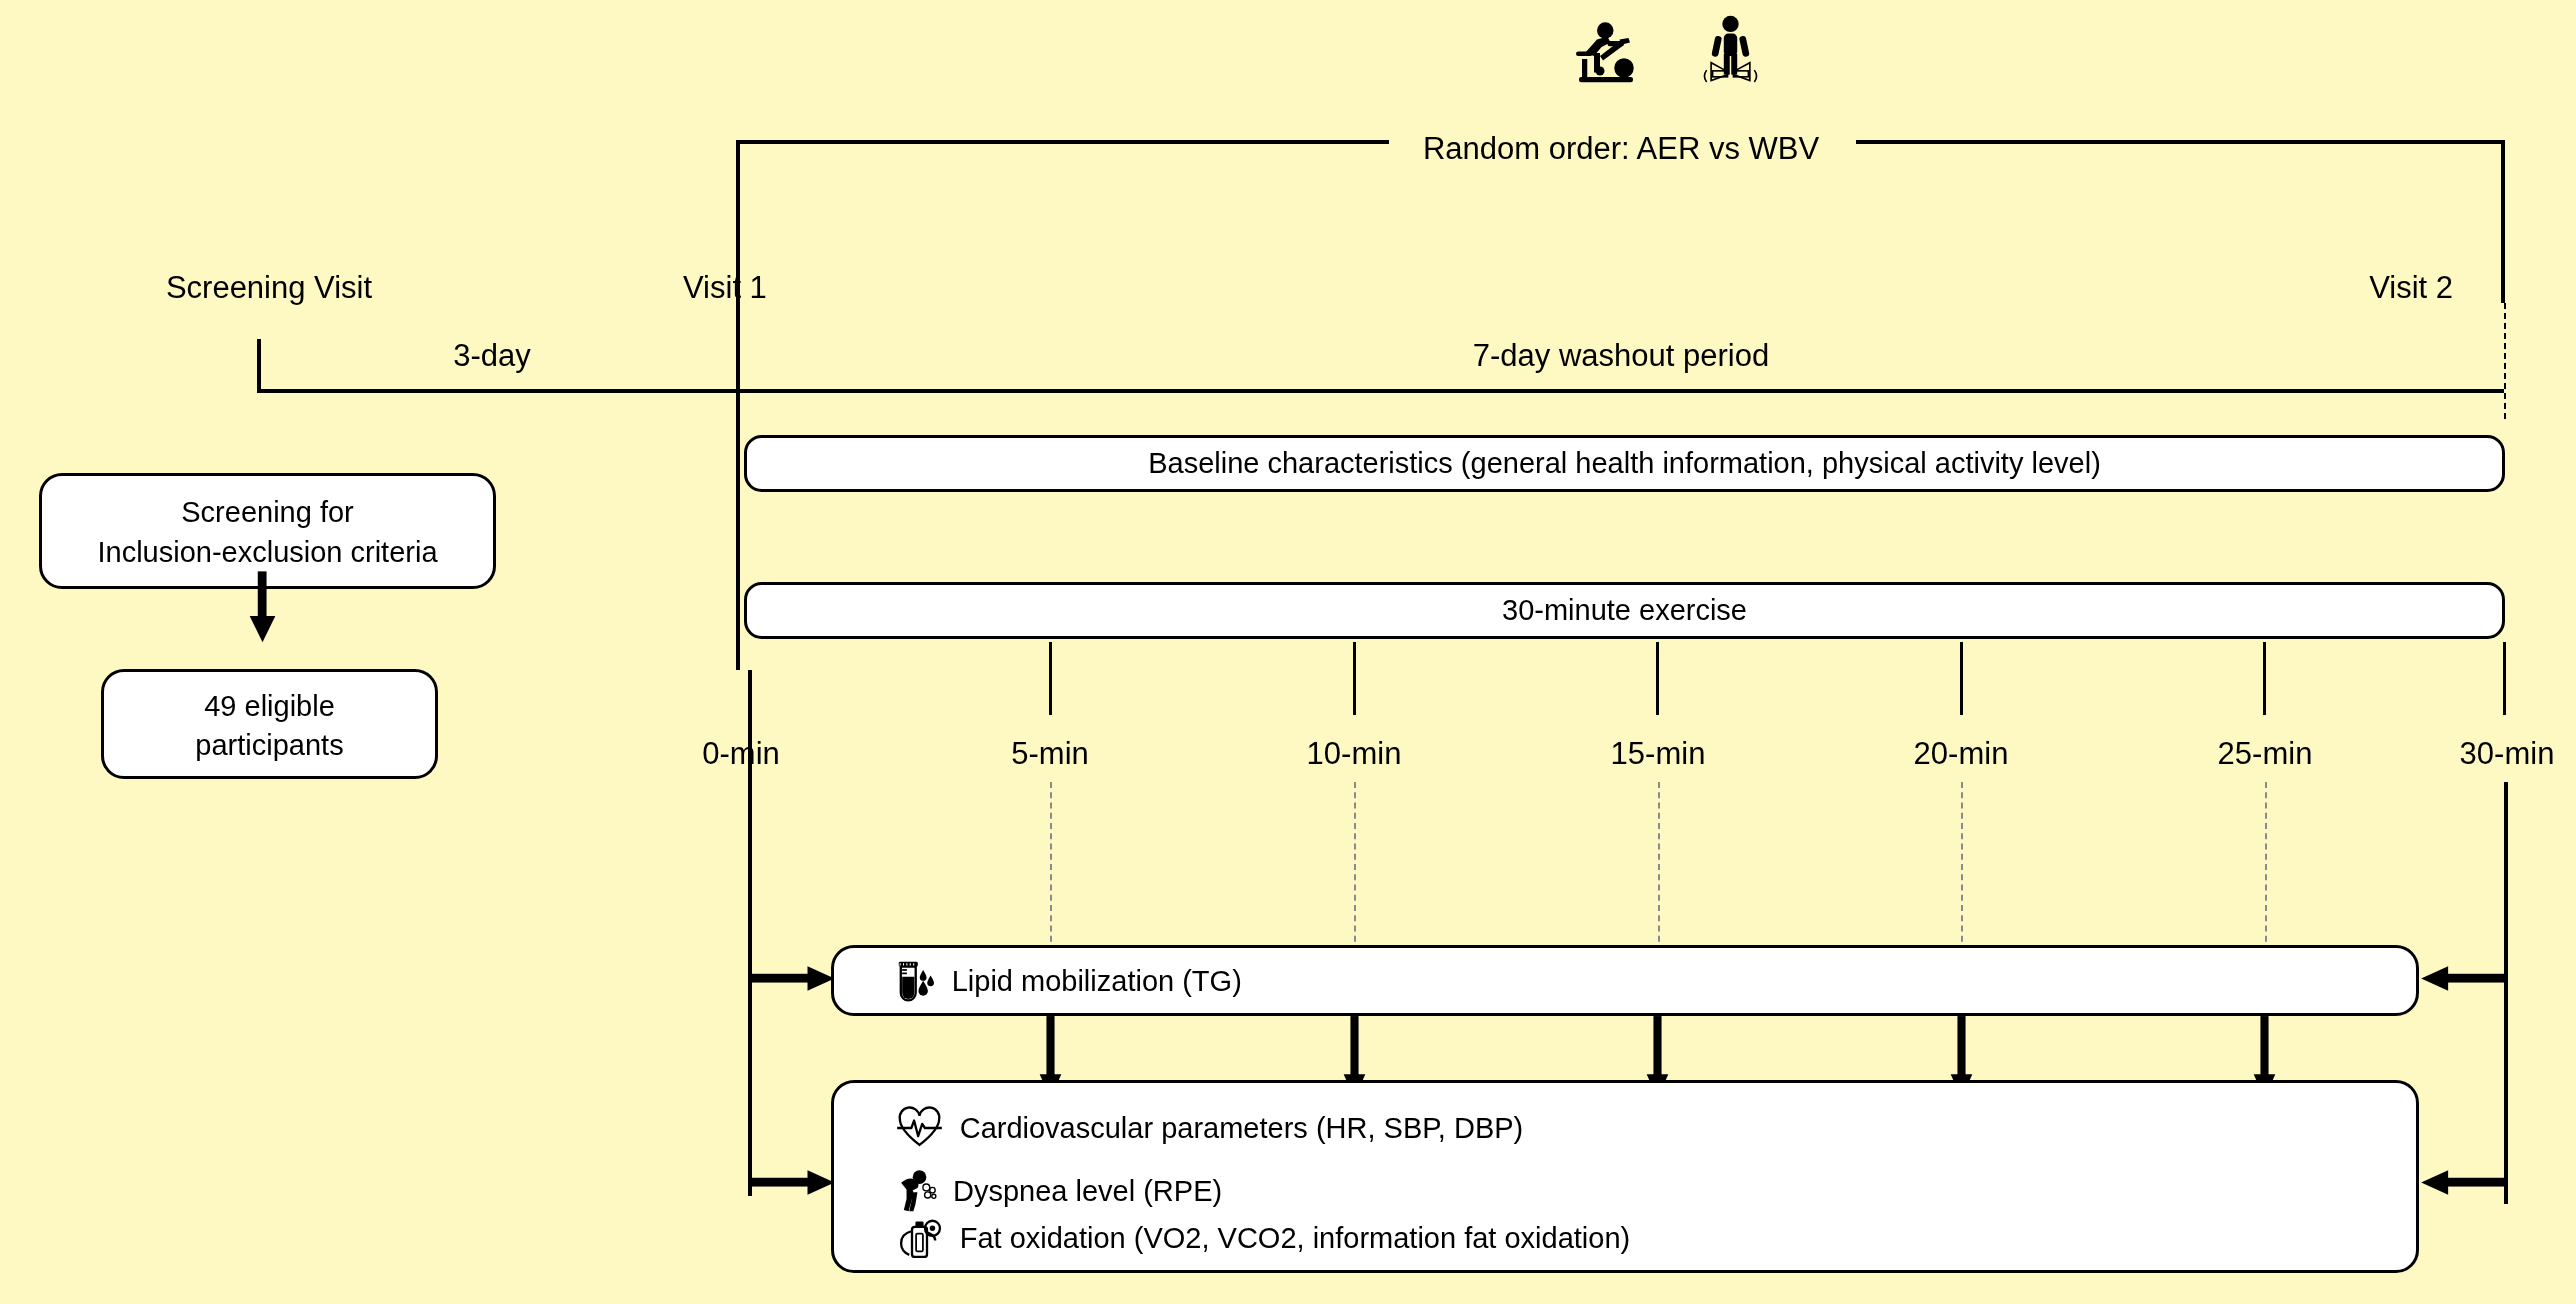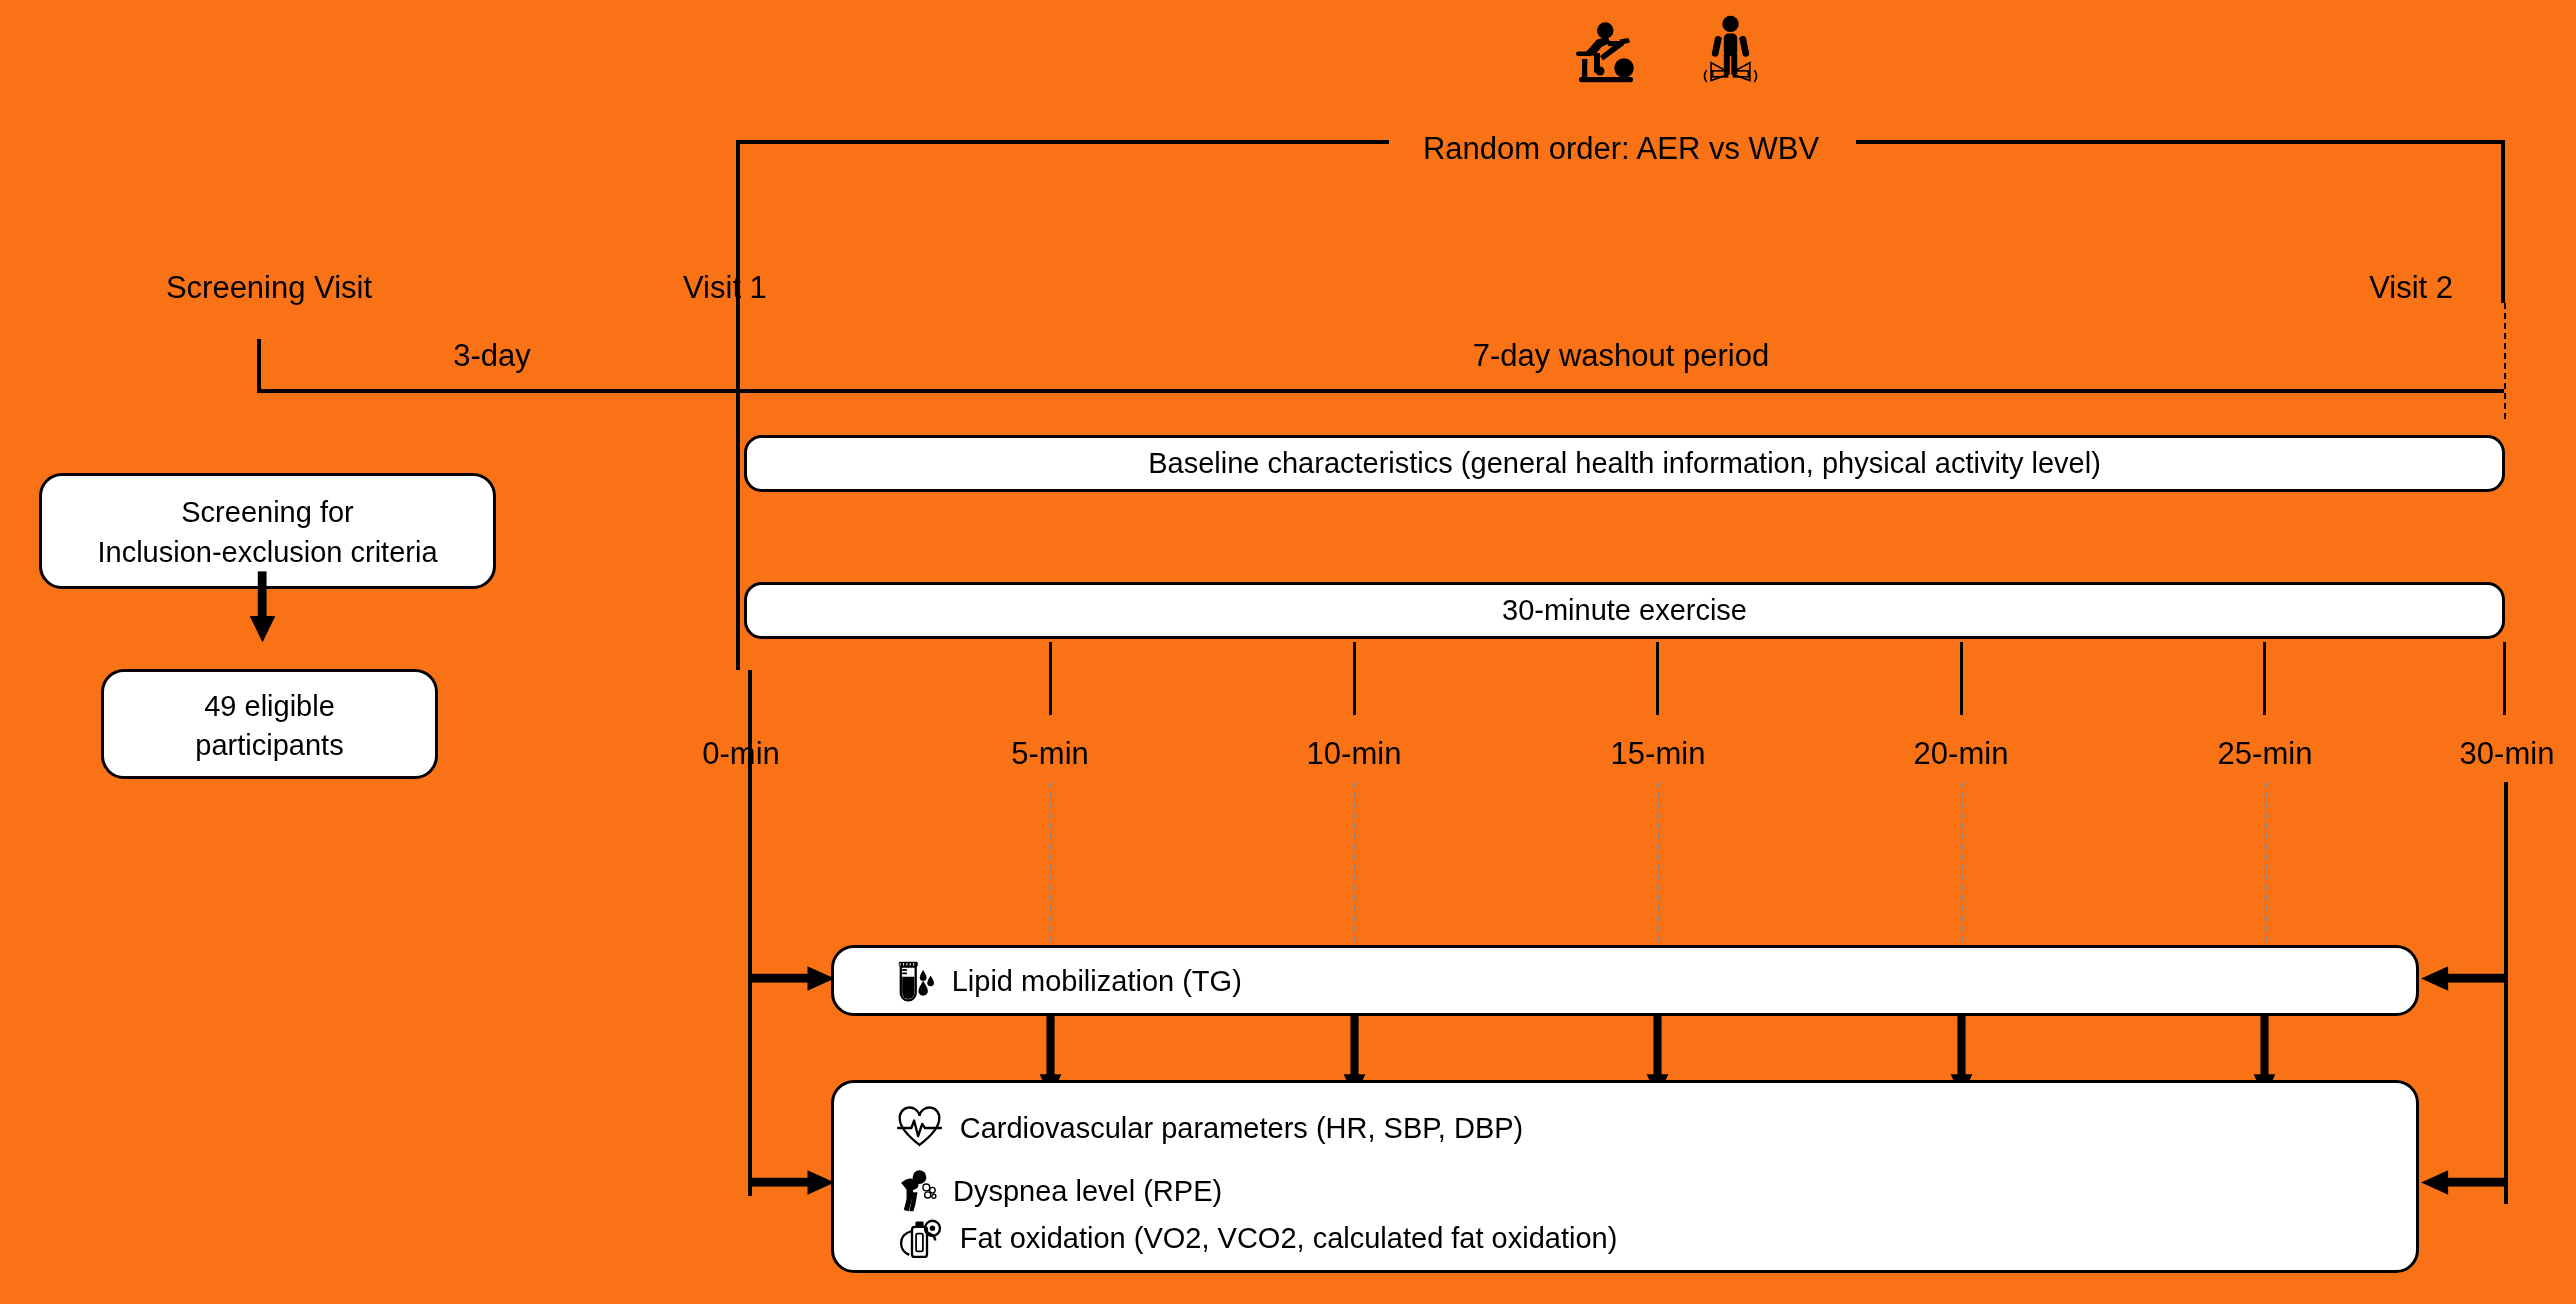--- a/index.html
+++ b/index.html
@@ -1,17 +1,17 @@
 <!DOCTYPE html>
 <html style="font-size:11px"><head>
 <meta charset="utf-8">
 <style>
   html,body{margin:0;padding:0;background:#ffffff;}
   body{font-family:"Liberation Sans","DejaVu Sans",sans-serif;color:#000;}
-  #stage{position:relative;width:2576px;height:1305px;background:#f97316;overflow:hidden;}
+  #stage{position:relative;width:2576px;height:1305px;background:#fef9c3;overflow:hidden;}
 
   .tx{position:absolute;white-space:nowrap;color:#000;line-height:1;}
   .bold{font-weight:normal;}
   .ctr{transform:translateX(-50%);}
 
   .hline{position:absolute;background:#000;height:4.1px;}
   .vline{position:absolute;background:#000;width:4.1px;}
   .thinv{position:absolute;background:#000;width:2.7px;}
   .dash{position:absolute;width:0;border-left:2px dashed #8a8a8a;}
   .dashblk{position:absolute;width:0;border-left:2px dashed #000;}
@@ -255,17 +255,17 @@
       <svg width="45" height="45" viewBox="0 0 66 66">
         <rect x="22" y="16" width="22" height="44" rx="4" fill="none" stroke="#000" stroke-width="3.4"></rect>
         <rect x="28" y="26" width="10" height="26" rx="2" fill="none" stroke="#000" stroke-width="2.6"></rect>
         <rect x="27" y="8" width="12" height="9" rx="2" fill="#000"></rect>
         <path d="M22 22 Q6 26 6 40 Q6 52 18 57" fill="none" stroke="#000" stroke-width="3.4"></path>
         <path d="M44 24 Q56 28 56 36" fill="none" stroke="#000" stroke-width="3.4"></path>
         <circle cx="52" cy="18" r="11" fill="none" stroke="#000" stroke-width="3.4"></circle>
         <circle cx="52" cy="18" r="4" fill="#000"></circle>
       </svg>
     </span>
-    <span class="rowtxt">Fat oxidation (VO2, VCO2, calculated fat oxidation)</span>
+    <span class="rowtxt">Fat oxidation (VO2, VCO2, information fat oxidation)</span>
   </div>
 
 </div>
 
 
 </body></html>

